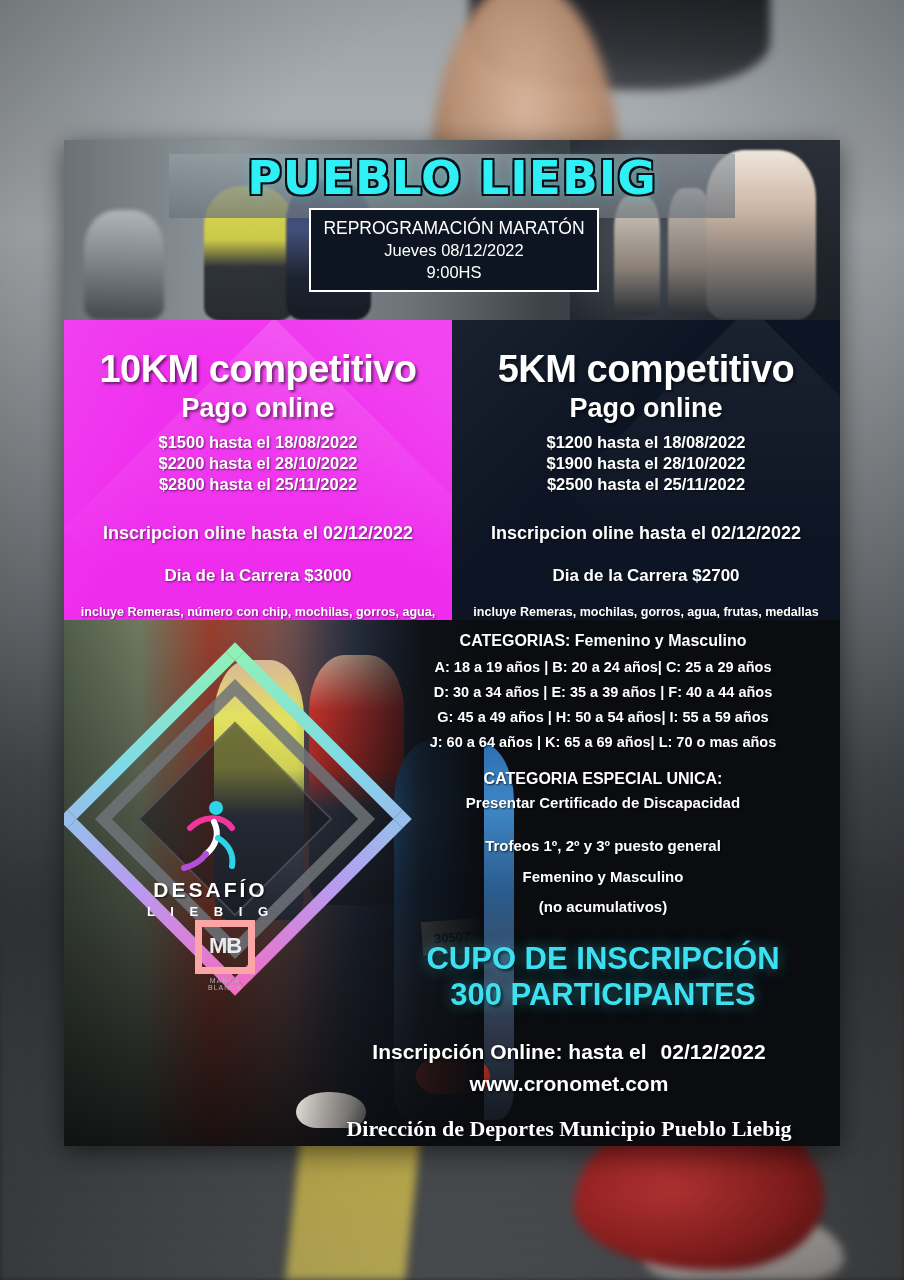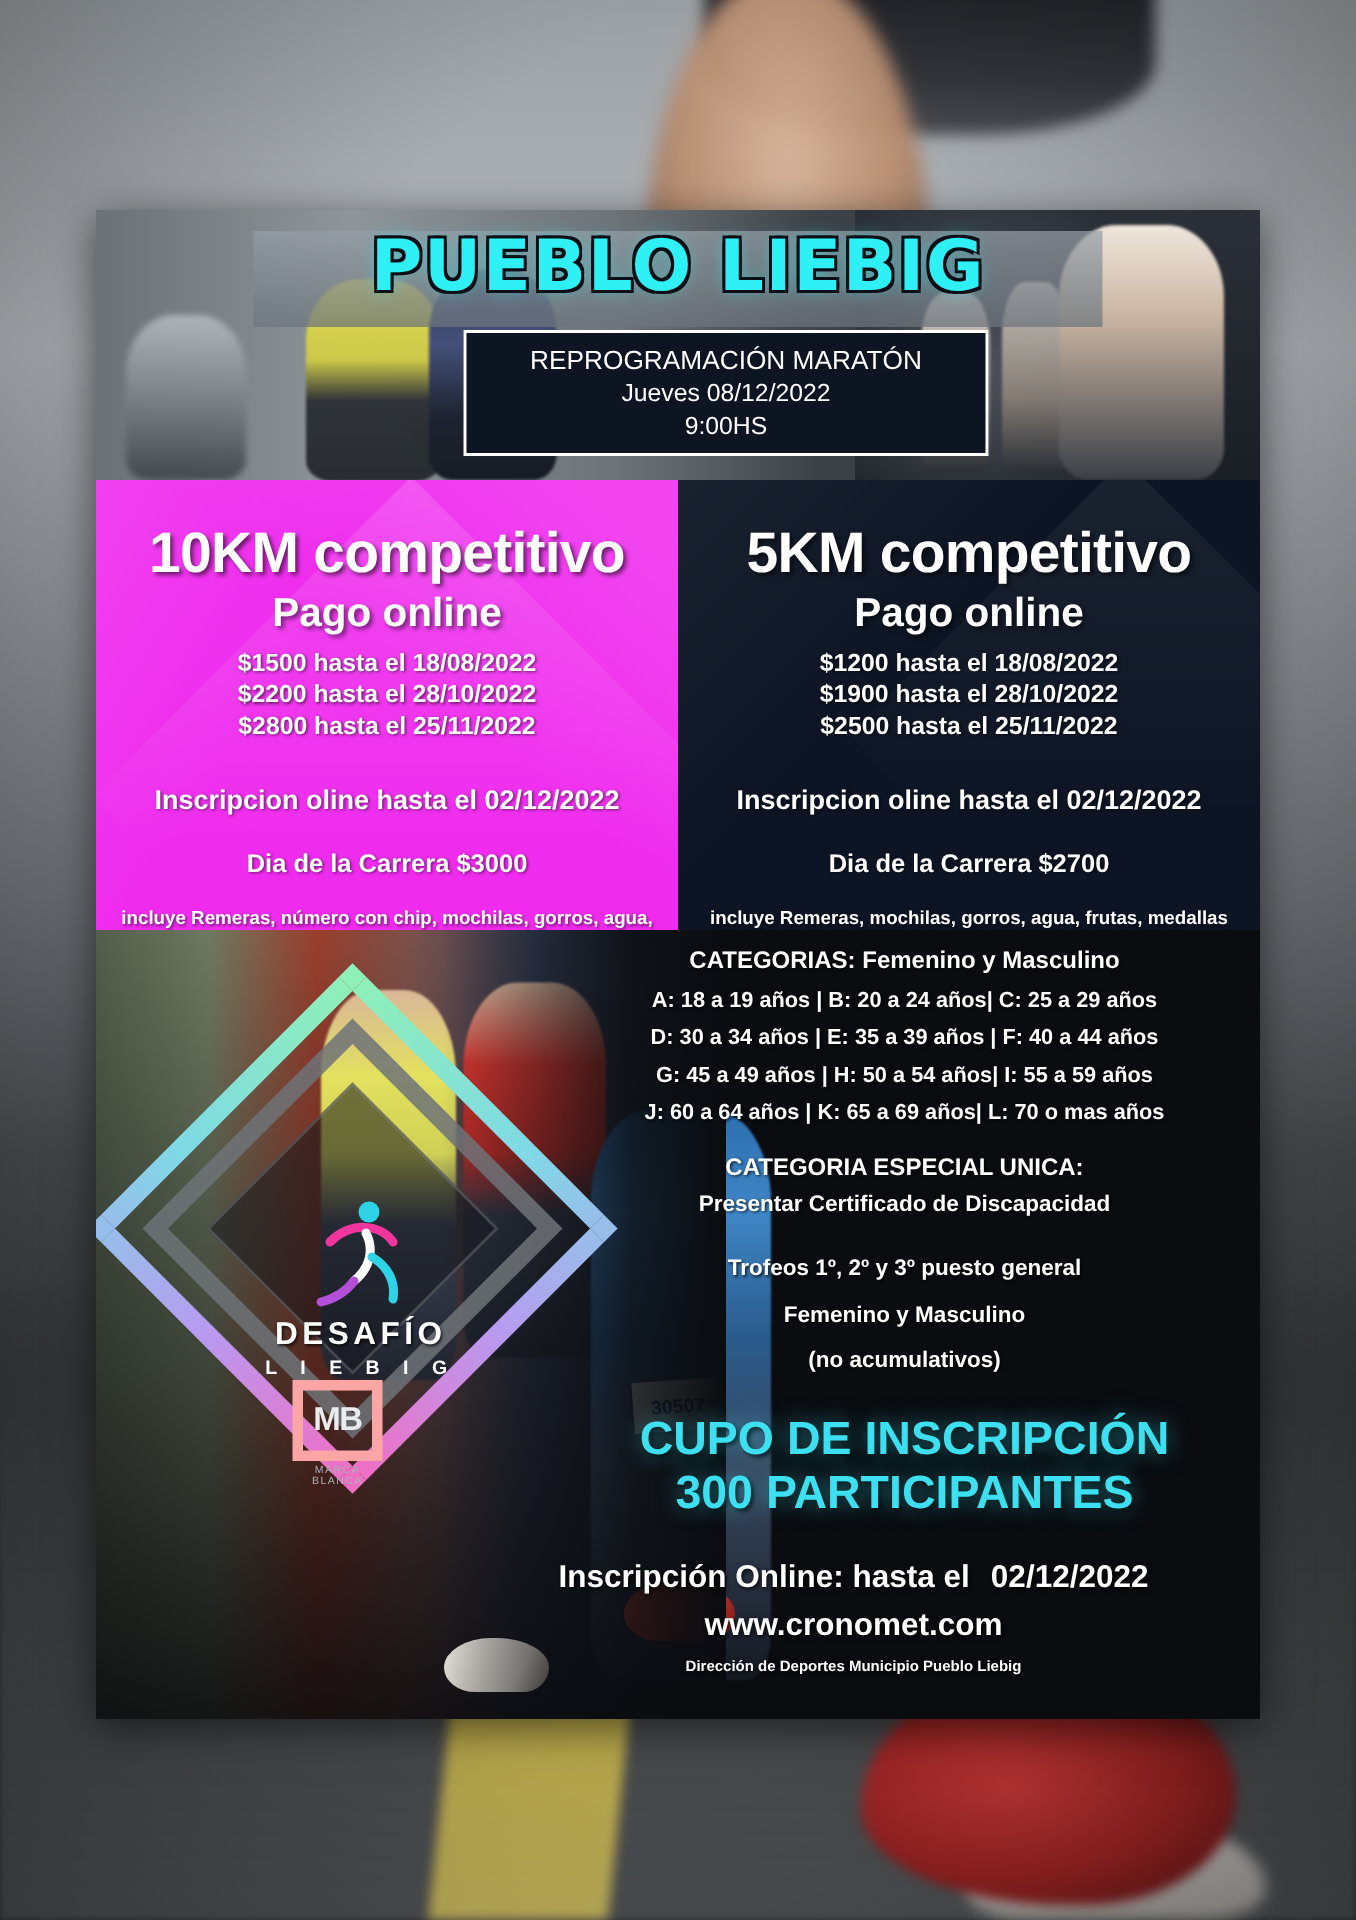--- a/index.html
+++ b/index.html
@@ -161,22 +161,22 @@
     letter-spacing: 1px;
     color: #2ef0f5;
     text-shadow:
       -2px -2px 0 #0c1016, 2px -2px 0 #0c1016, -2px 2px 0 #0c1016, 2px 2px 0 #0c1016,
       0 0 12px rgba(46,240,245,.55);
     font-family: "DejaVu Sans", sans-serif;
   }
 
   .repro-box {
     position: absolute;
-    left: 245px; top: 80px;
-    width: 350px; height: 84px;
+    left: 245px; top: 68px;
+    width: 290px; height: 84px;
     background: #0d1522;
     border: 2px solid #ffffff;
     color: #ffffff;
     text-align: center;
     padding-top: 7px;
     box-sizing: border-box;
     line-height: 1.32;
     font-size: 17px;
   }
   .repro-box .l1 { font-size: 17.5px; }
@@ -347,21 +347,21 @@
     border: 12px solid #6f7378;
     opacity: .85;
   }
   .dm.core {
     left: 92px; top: 122px; width: 138px; height: 138px;
     background: rgba(20,22,27,.55);
     border: 2px solid rgba(130,135,140,.4);
   }
   .logo-block {
     position: absolute;
-    left: 89px; top: 178px;
+    left: 59px; top: 178px;
     width: 175px;
     text-align: center;
     z-index: 5;
   }
   .logo-mark {
     width: 70px; height: 74px;
     margin: 0 auto 6px auto;
   }
   .logo-desafio {
     color: #ffffff;
@@ -471,24 +471,25 @@
     text-shadow: 1px 1px 3px rgba(0,0,0,.85);
   }
   .io-date { margin-left: 14px; }
   .io-web {
     font-size: 21px;
     font-weight: 700;
     margin-top: 8px;
     text-shadow: 1px 1px 3px rgba(0,0,0,.85);
   }
   .io-dir {
-    font-size: 10px;
-    font-weight: 700;
-    margin-top: 10px;
+    font-size: 22px;
+    font-weight: 700;
+    margin-top: 20px;
     text-shadow: 1px 1px 3px rgba(0,0,0,.85);
+    font-family: Liberation Serif, serif;
   }
 </style>
 </head>
 <body>
 
 <div class="backdrop">
   <div class="bd-short"></div>
   <div class="bd-leg-a"></div>
   <div class="bd-leg-b"></div>
   <div class="bd-road"></div>

